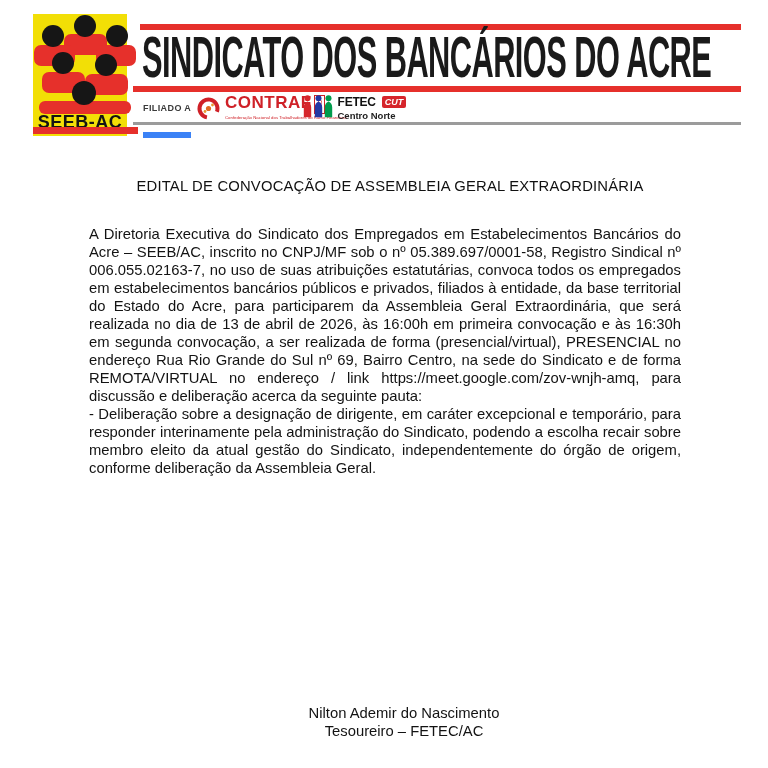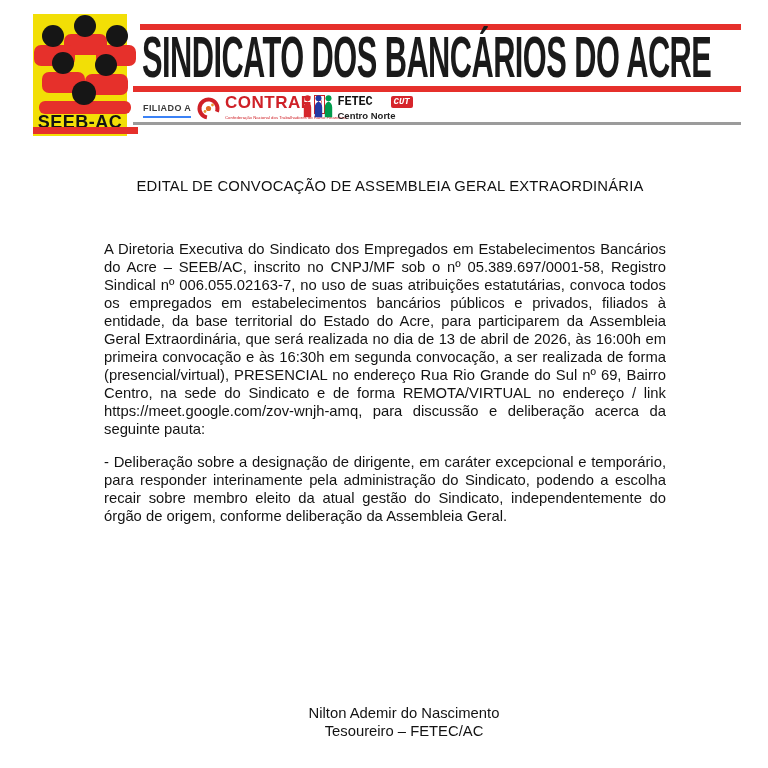--- a/index.html
+++ b/index.html
@@ -13,49 +13,49 @@
                 font-size:18px;font-weight:700;letter-spacing:.5px;color:#141414;}
   .logo-underbar{position:absolute;left:33px;top:127px;width:105px;height:7px;background:var(--red,#E6302B);}
 
   .rule-top{position:absolute;left:140px;top:24px;width:601px;height:6px;background:var(--red,#E6302B);}
   .rule-bottom{position:absolute;left:133px;top:86px;width:608px;height:6px;background:var(--red,#E6302B);}
   .union-name-wrap{position:absolute;left:142px;top:27px;height:60px;display:flex;align-items:center;}
   .union-name{font-size:57px;font-weight:700;letter-spacing:-1px;color:#1A1A1A;
               white-space:nowrap;transform:scaleX(0.54);transform-origin:left center;line-height:1;}
 
   .filiado{position:absolute;left:143px;top:103px;font-size:9px;font-weight:700;color:#3A3A3A;
-           letter-spacing:.4px;border-bottom:2px solid #3b82f6;padding-bottom:3px;}
+           letter-spacing:.4px;border-bottom:6px solid #3b82f6;padding-bottom:19px;}
 
   .contraf{position:absolute;left:196px;top:94px;display:flex;align-items:flex-start;gap:4px;}
   .contraf-icon{margin-top:2px;}
   .contraf-name-row{display:flex;align-items:flex-start;gap:2px;}
   .contraf-name{font-size:17px;font-weight:700;letter-spacing:.5px;line-height:18px;color:var(--contraf-red,#CF2027);}
   .cut-vert{display:inline-block;width:9px;height:17px;border:1px solid var(--contraf-red,#CF2027);
             color:var(--contraf-red,#CF2027);font-size:4.5px;font-weight:700;text-align:center;
             writing-mode:vertical-rl;line-height:9px;margin-top:1px;}
   .contraf-tagline{font-size:4.3px;color:var(--contraf-red,#CF2027);white-space:nowrap;
                    border-bottom:1.5px solid var(--contraf-red,#CF2027);padding-bottom:1.5px;margin-top:1px;}
 
   .fetec{position:absolute;left:303px;top:95px;display:flex;align-items:flex-start;}
   .fetec-person{margin-right:1.5px;}
   .fetec-text{margin-left:3px;}
-  .fetec-name-row{display:flex;align-items:center;gap:18px;font-family:Liberation Mono, monospace;}
+  .fetec-name-row{display:flex;align-items:center;gap:6px;}
   .fetec-name{font-size:12px;font-weight:800;color:#111;letter-spacing:-.2px;}
   .cut-box{background:var(--fetec-red,#D6252B);color:#fff;font-size:9px;font-weight:800;font-style:italic;
            padding:0 3px;border-radius:2px;height:12px;line-height:12px;display:inline-block;}
   .fetec-region{font-size:9.5px;font-weight:700;color:#222;margin-top:1px;}
 
   .header-divider{position:absolute;left:133px;top:122px;width:608px;height:3px;background:#9B9B9B;}
 
   
   .doc-title{position:absolute;left:0;top:172px;width:768px;margin:6px;text-align:center;
              font-size:14.8px;font-weight:400;letter-spacing:.2px;color:#111;}
   .body-text{position:absolute;left:89px;top:225px;width:592px;font-size:14.8px;line-height:18px;
              text-align:justify;}
-  .body-text p{margin:15px;}
+  .body-text p{margin:0;}
   .dateline{margin-top:18px !important;text-align:left;}
   .signature{position:absolute;left:0;top:704px;width:768px;text-align:center;
              font-size:14.8px;line-height:18px;padding-left:20px;}
 </style>
 </head>
 <body>
 
 <div class="page">
 
   <header>

